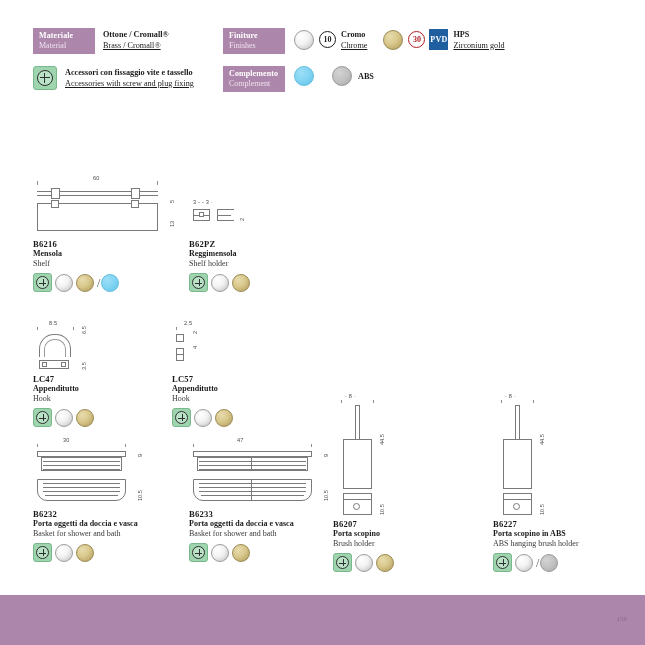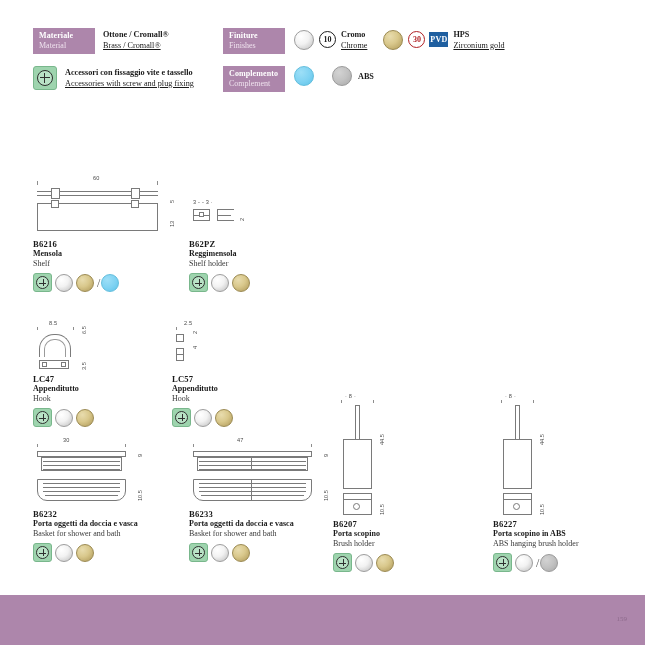--- a/index.html
+++ b/index.html
@@ -50,21 +50,21 @@
 
   .badge10,.badge30{
     width:17px;height:17px;border-radius:50%;
     display:flex;align-items:center;justify-content:center;
     font-size:8px;font-weight:bold;font-family:"Liberation Serif",serif;
     box-sizing:border-box;flex:0 0 auto;
   }
   .badge10{border:1.6px solid #1d1d1d;color:#1d1d1d;background:#fff;}
   .badge30{border:1.6px solid #b02025;color:#b02025;background:#fff;}
   .badgepvd{
-    width:19px;height:15px;background:#1f5fa0;color:#ffffff;
+    width:19px;height:21px;background:#1f5fa0;color:#ffffff;
     display:flex;align-items:center;justify-content:center;
     font-size:8px;font-weight:bold;letter-spacing:.2px;flex:0 0 auto;
   }
 
   
   .grid{position:absolute;left:33px;top:175px;width:580px;}
   .cell{position:absolute;}
   .draw{position:relative;}
   .code{font-size:8.6px;font-weight:bold;margin-top:2px;letter-spacing:.2px;}
   .nit{font-size:8px;font-weight:bold;line-height:10px;}

